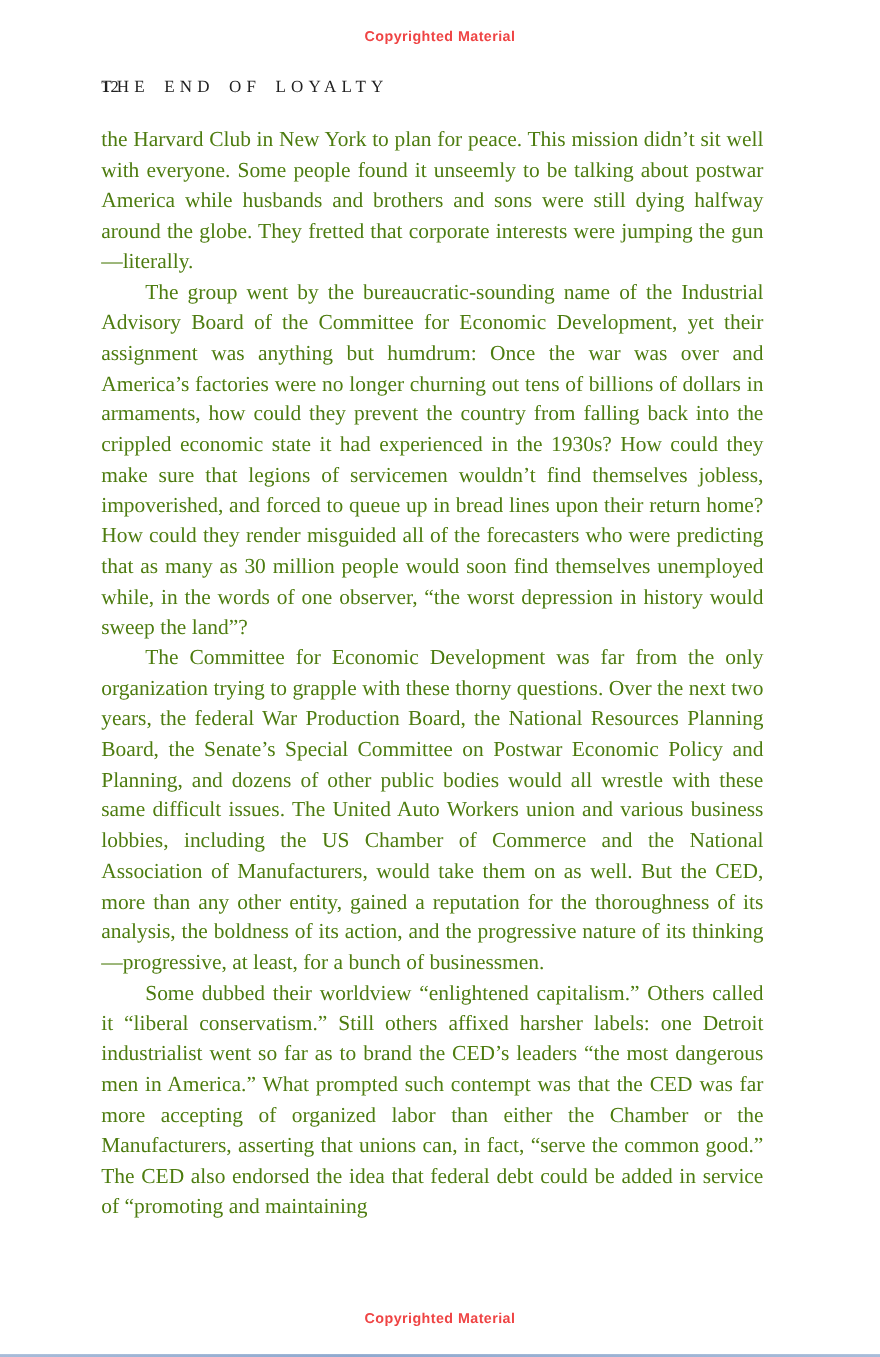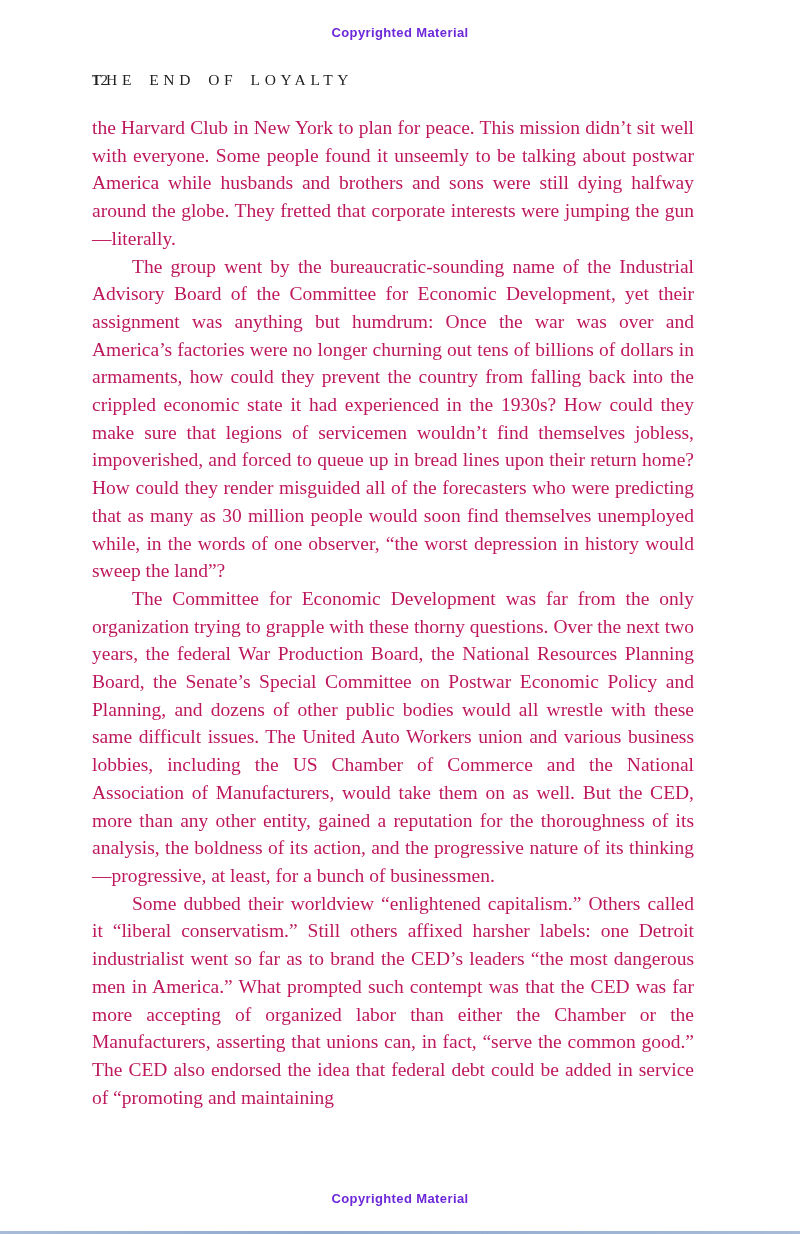--- a/index.html
+++ b/index.html
@@ -16,21 +16,21 @@
     box-sizing: border-box;
     overflow: hidden;
     font-family: "Liberation Serif", serif;
     color: #1d1d1d;
   }
   .notice {
     font-family: "Liberation Sans", sans-serif;
     font-weight: bold;
     font-size: 13px;
     letter-spacing: 0.03em;
-    color: #6d28d9;
+    color: #ef4444;
     text-align: center;
   }
   .notice-top {
     padding-top: 25px;
   }
   .notice-bottom {
     position: absolute;
     left: 0;
     right: 0;
     bottom: 28px;
@@ -54,21 +54,21 @@
     font-size: 15.5px;
     letter-spacing: 0.30em;
     word-spacing: 0.30em;
     white-space: nowrap;
   }
   .body-text {
     margin: 21px 106px 0 92px;
     text-align: justify;
     font-size: 19.5px;
     line-height: 27.7px;
-    color: #be185d;
+    color: #4d7c0f;
   }
   .body-text p {
     margin: 0;
     padding: 0;
   }
   .body-text p.indent {
     text-indent: 40px;
   }
   .page-edge-artifact {
     position: absolute;

